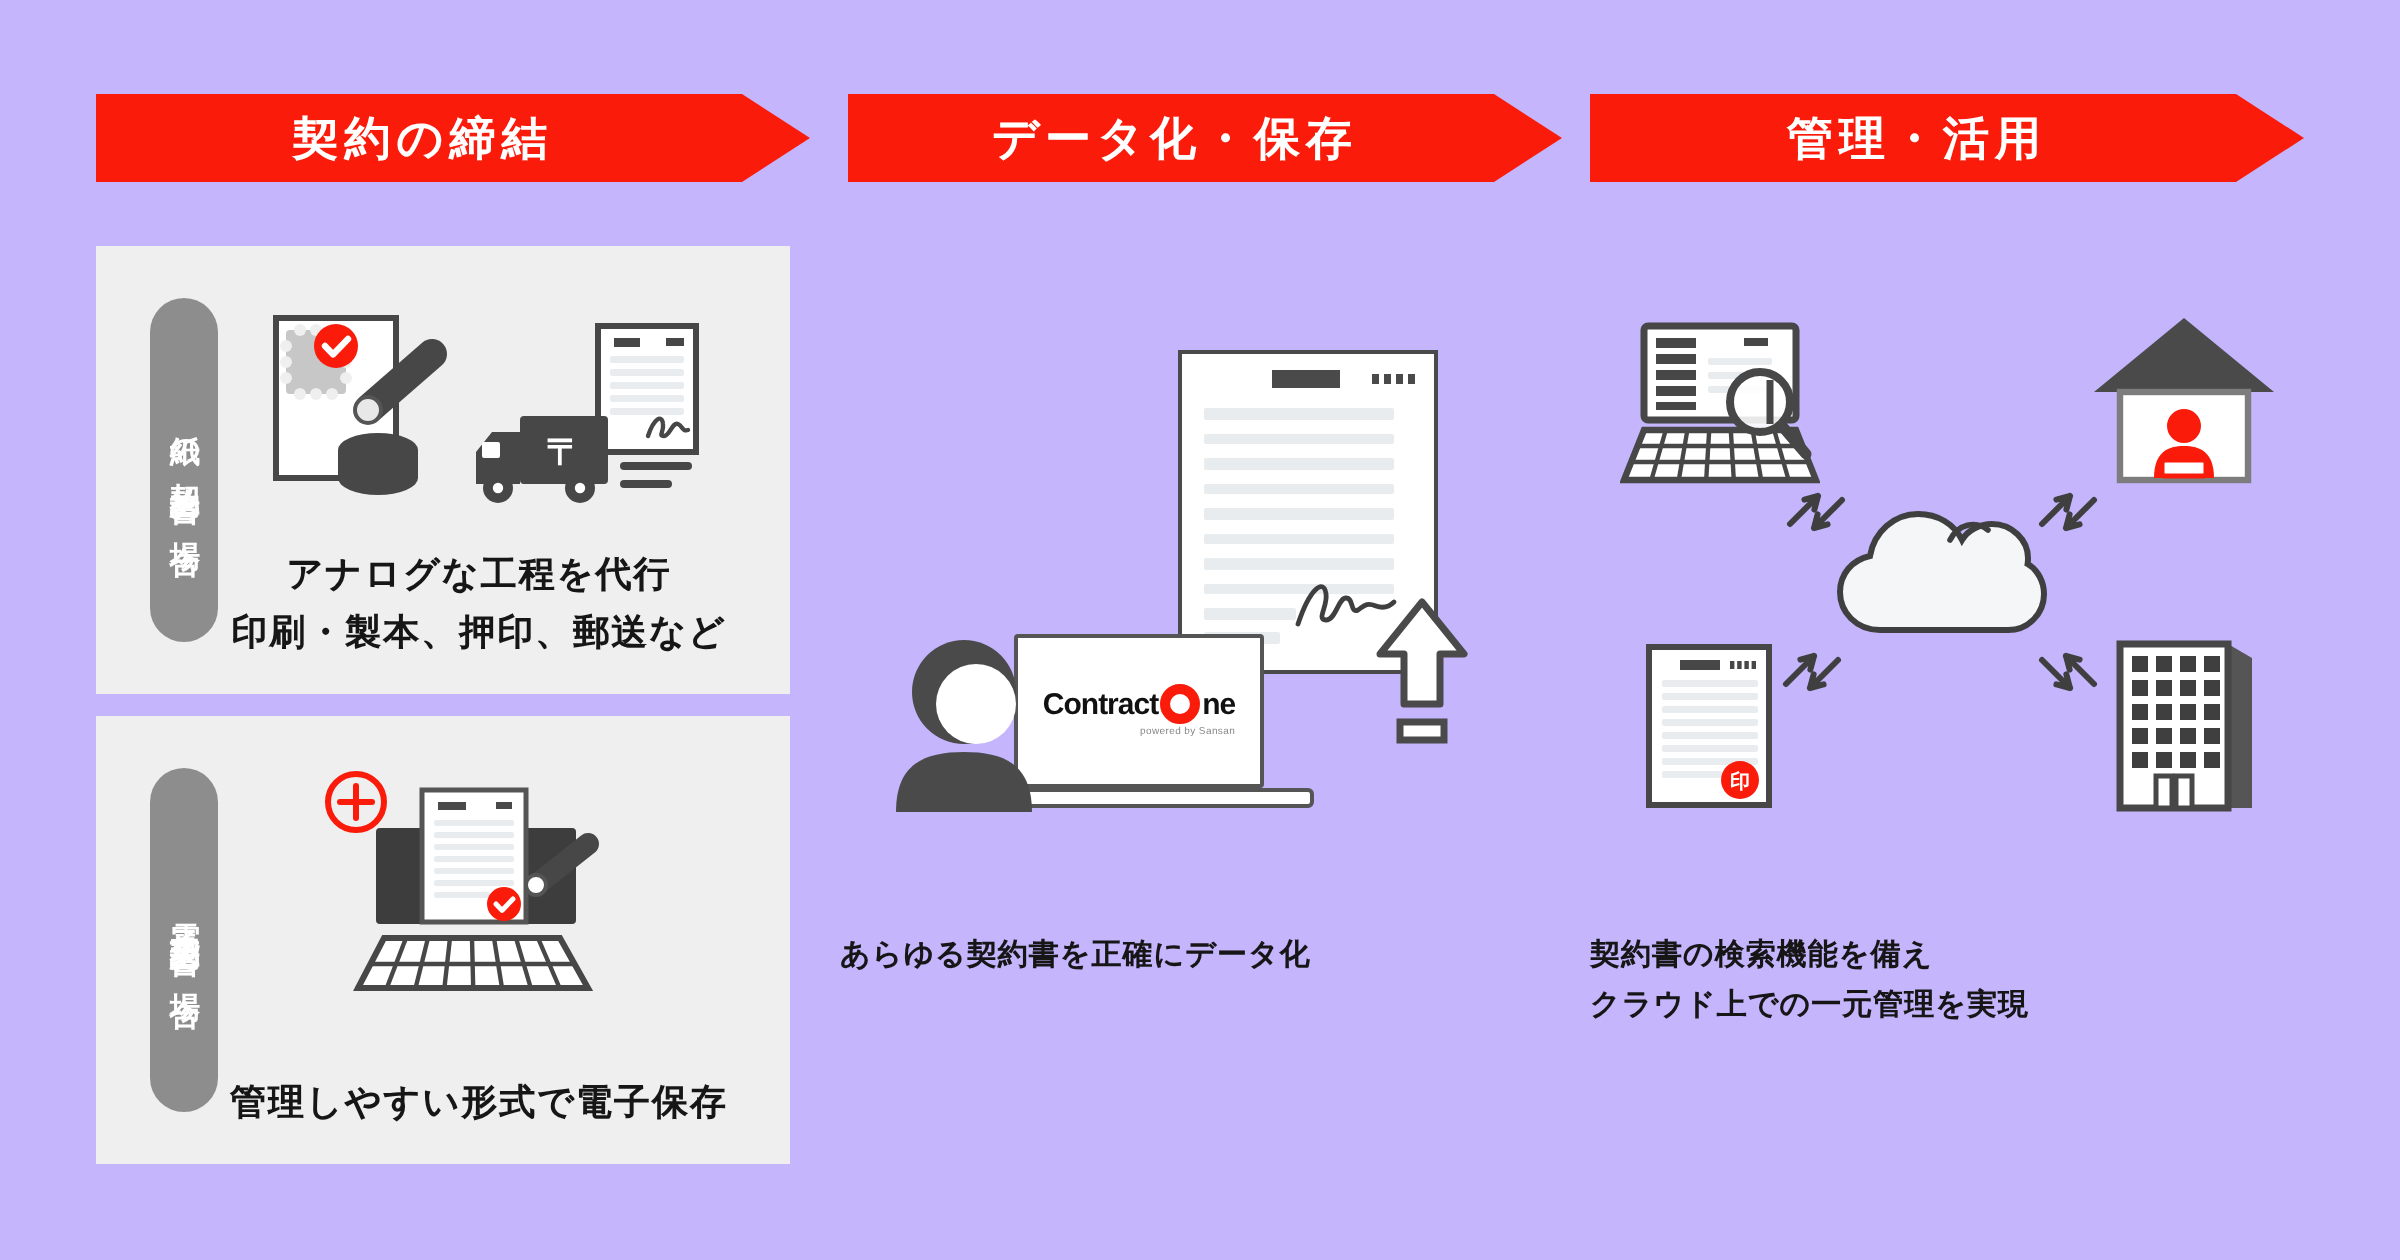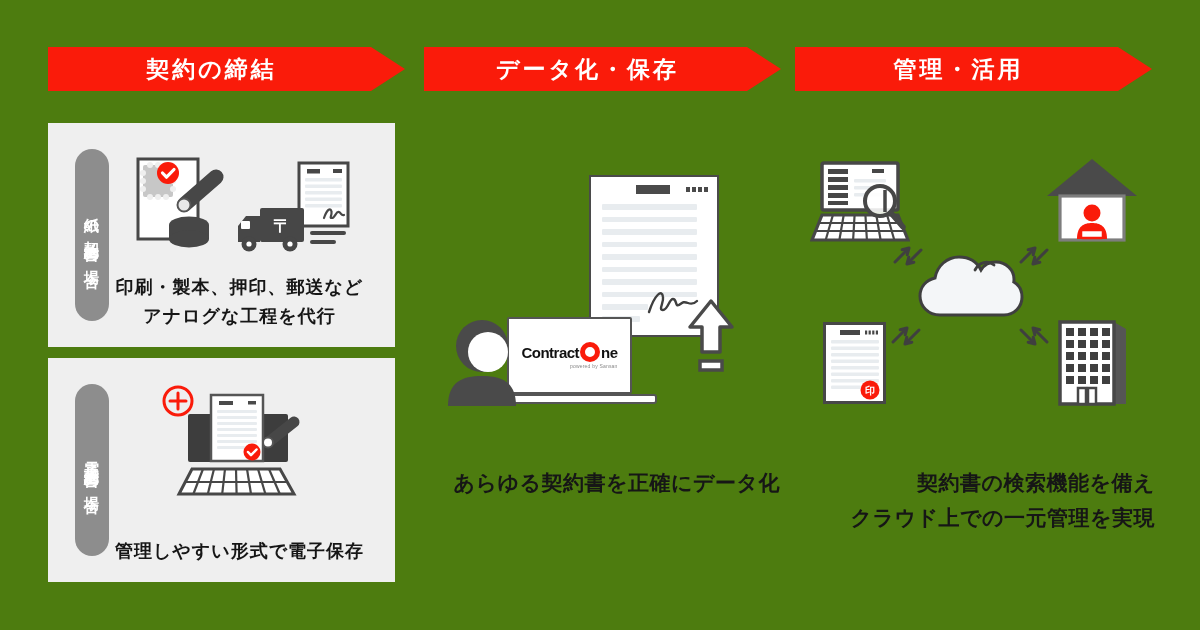--- a/index.html
+++ b/index.html
@@ -1,37 +1,37 @@
 <!DOCTYPE html>
 <html style="--accent-red: #fa1b0a; --icon-dark: #474747; --panel-gray: #efefef; --pill-gray: #8d8d8d; --doc-line: #e8ecef; --text-dark: #161616;"><head>
 <meta charset="utf-8">
 <style>
   html,body{margin:0;padding:0;background:#fff;}
   body{font-family:"Liberation Sans","DejaVu Sans",sans-serif;}
-  .canvas{position:relative;width:1200px;height:630px;background:#4d7c0f;overflow:hidden;}
+  .canvas{position:relative;width:1200px;height:630px;background:#c4b5fd;overflow:hidden;}
 
   
   .banner{position:absolute;top:47px;height:44px;width:357px;
     background:var(--accent-red,#fa1b0a);
     clip-path:polygon(0 0,calc(100% - 34px) 0,100% 50%,calc(100% - 34px) 100%,0 100%);
     display:flex;align-items:center;justify-content:center;}
   .banner span{color:#fff;font-size:23px;font-weight:bold;letter-spacing:3px;padding-right:30px;white-space:nowrap;}
 
   
   .panel{position:absolute;left:48px;width:347px;height:224px;background:var(--panel-gray,#efefef);}
   .pill{position:absolute;left:27px;top:26px;width:34px;height:172px;border-radius:17px;
     background:var(--pill-gray,#8d8d8d);display:flex;align-items:center;justify-content:center;}
   .pill span{writing-mode:vertical-rl;text-orientation:upright;color:#fff;font-size:15px;
     font-weight:bold;letter-spacing:3px;line-height:1;}
   .panel-caption{position:absolute;left:38px;right:2px;bottom:16px;text-align:center;
     font-size:18px;font-weight:bold;color:var(--text-dark,#161616);line-height:1.6;letter-spacing:1px;}
   .icon-abs{position:absolute;}
 
   
-  .caption{position:absolute;top:466px;width:360px;text-align:right;font-size:21px;
+  .caption{position:absolute;top:466px;width:360px;text-align:left;font-size:15px;
     font-weight:bold;color:var(--text-dark,#161616);line-height:1.65;letter-spacing:.5px;}
 
   
   .mid-doc{position:absolute;left:589px;top:175px;width:126px;height:158px;background:#fff;
     border:2.5px solid #4a4a4a;z-index:1;}
   .mid-doc .titlebar{position:absolute;left:45px;top:8px;width:34px;height:9px;background:#4a4a4a;}
   .mid-doc .dots{position:absolute;right:9px;top:10px;width:22px;height:5px;
     background:repeating-linear-gradient(90deg,#4a4a4a 0 3.5px,transparent 3.5px 6px);}
   .dline{position:absolute;left:11px;width:95px;height:5.5px;background:var(--doc-line,#e8ecef);border-radius:1px;}
   .upload-arrow{position:absolute;left:686px;top:298px;z-index:2;}
@@ -131,22 +131,22 @@
           <circle cx="58" cy="84" r="2.6" fill="#fff"></circle>
         <text x="50" y="72" text-anchor="middle" font-size="18" font-weight="bold" fill="#fff">〒</text>
       </g>
       <g stroke="#474747" stroke-width="4" stroke-linecap="round">
         <line x1="80" y1="73" x2="112" y2="73"></line>
           <line x1="80" y1="82" x2="102" y2="82"></line>
       </g>
     </svg>
 
     <div class="panel-caption">
+      <div>アナログな工程を代行</div>
       <div>印刷・製本、押印、郵送など</div>
-      <div>アナログな工程を代行</div>
     </div>
   </section>
 
   <section class="panel" style="top:358px">
     <div class="pill">
       <span>電子契約書の場合</span>
       </div>
 
     <svg class="icon-abs" style="left:108px;top:22px" width="150" height="118" viewBox="0 0 150 118">
       <g stroke="#fa1b0a" stroke-width="3" fill="none" stroke-linecap="round">

